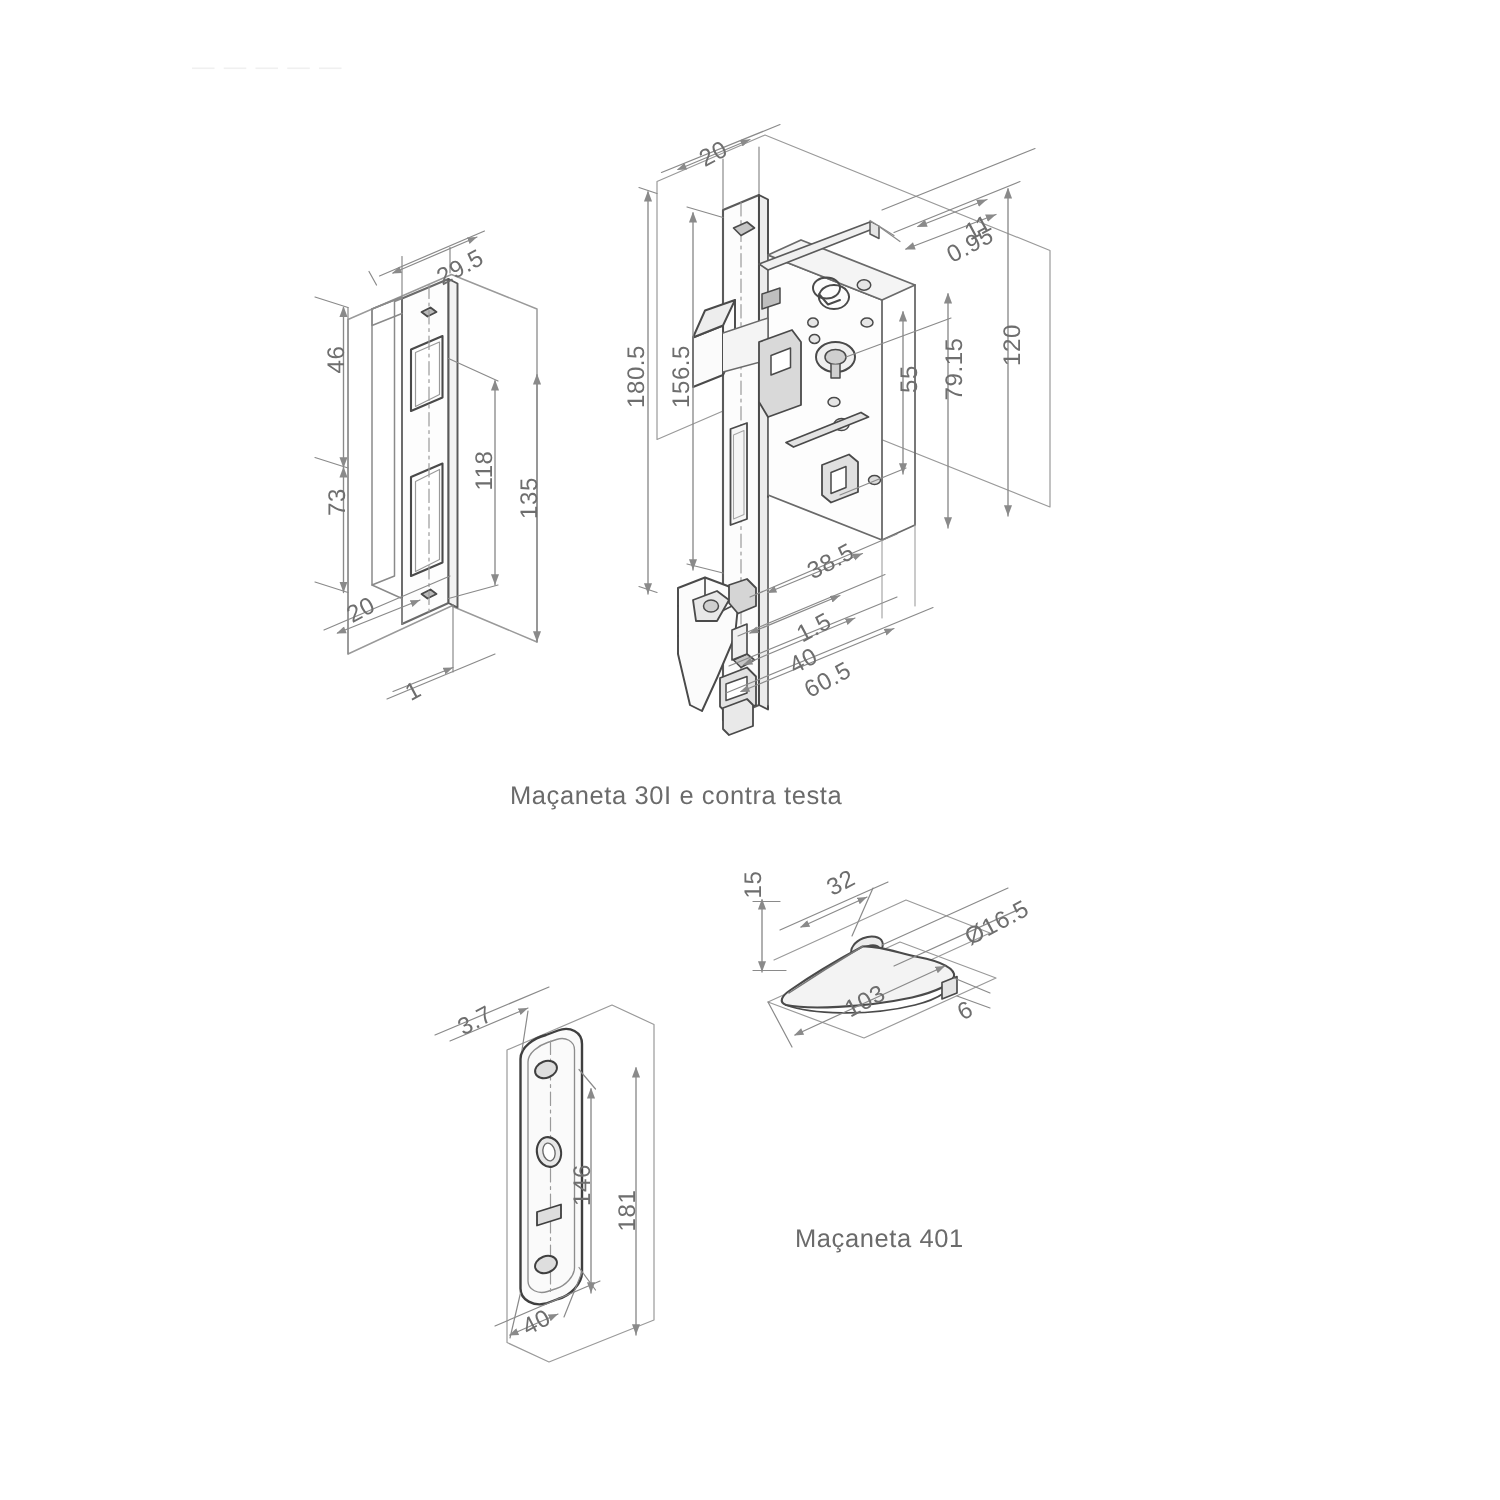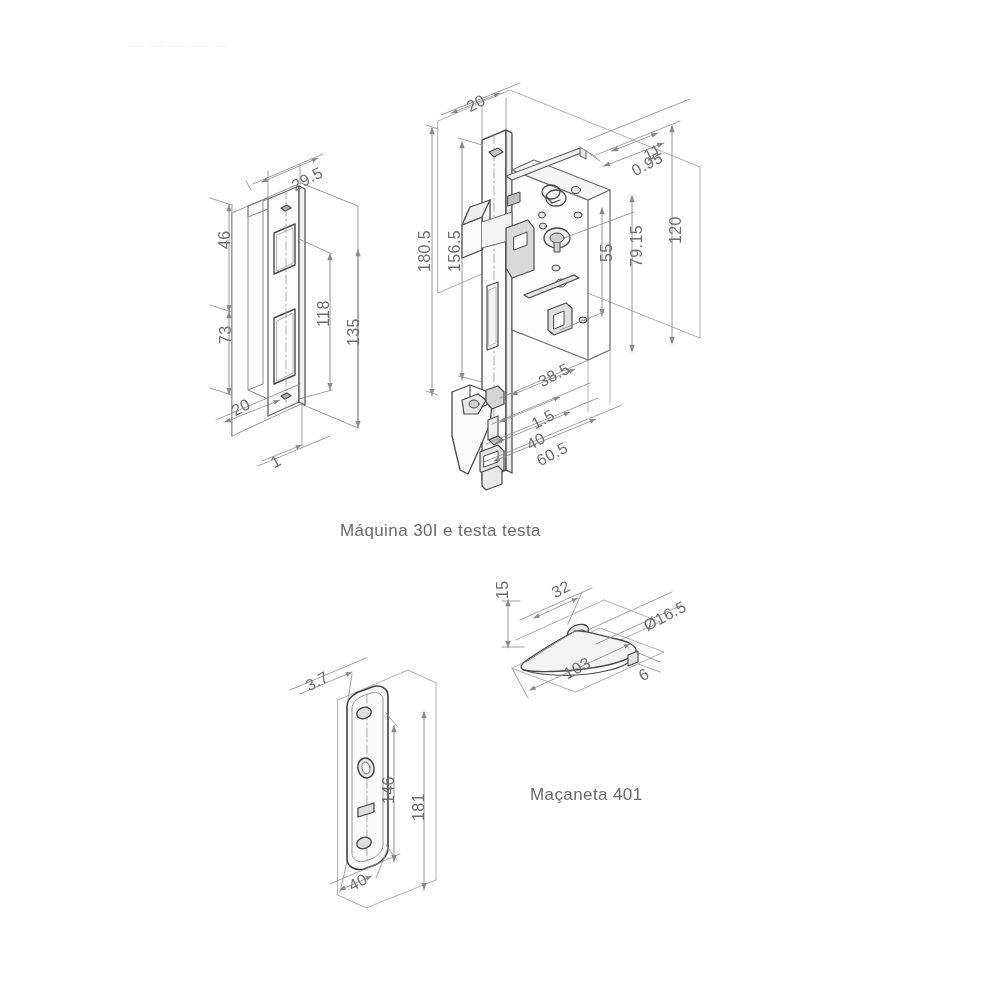--- a/index.html
+++ b/index.html
@@ -296,16 +296,16 @@
       <div class="cap" style="left: 553px; top: 585px; font-size: 16px; color: rgb(110, 110, 110); transform-origin: left center; transform: rotate(-28deg);">32</div>
       <div class="cap" style="left: 645px; top: 618px; font-size: 16px; color: rgb(110, 110, 110); transform-origin: left center; transform: rotate(-28deg);">Ø16.5</div>
       <div class="cap" style="left: 565px; top: 666px; font-size: 16px; color: rgb(110, 110, 110); transform-origin: left center; transform: rotate(-28deg);">103</div>
       <div class="cap" style="left: 640px; top: 668px; font-size: 16px; color: rgb(110, 110, 110); transform-origin: left center; transform: rotate(-28deg);">6</div>
       <div class="cap" style="left: 307px; top: 678px; font-size: 16px; color: rgb(110, 110, 110); transform-origin: left center; transform: rotate(-28deg);">3.7</div>
       <div class="cap" style="left: 389px; top: 795px; font-size: 16px; color: rgb(110, 110, 110); transform-origin: left center; transform: rotate(-90deg);">146</div>
       <div class="cap" style="left: 419px; top: 812px; font-size: 16px; color: rgb(110, 110, 110); transform-origin: left center; transform: rotate(-90deg);">181</div>
       <div class="cap" style="left: 350px; top: 878px; font-size: 16px; color: rgb(110, 110, 110); transform-origin: left center; transform: rotate(-28deg);">40</div>
     </div>
 
-  <div class="cap" style="left:340px;top:521px;">Máquina 30I e testa testa</div>
-  <div class="cap" style="left:530px;top:785px;">Maçaneta 401</div>
+  <div class="cap" style="left:340px;top:521px;">Maçaneta 30I e contra testa</div>
+  <div class="cap" style="left:530px;top:816px;">Maçaneta 401</div>
 
 </div>
 
 </body></html>

